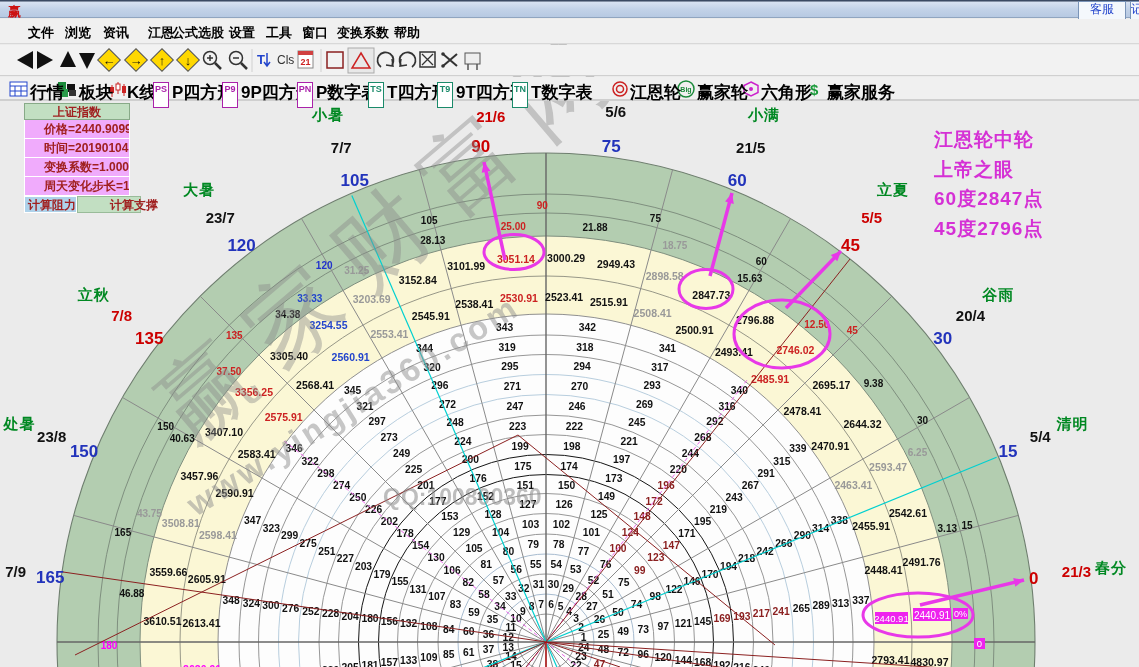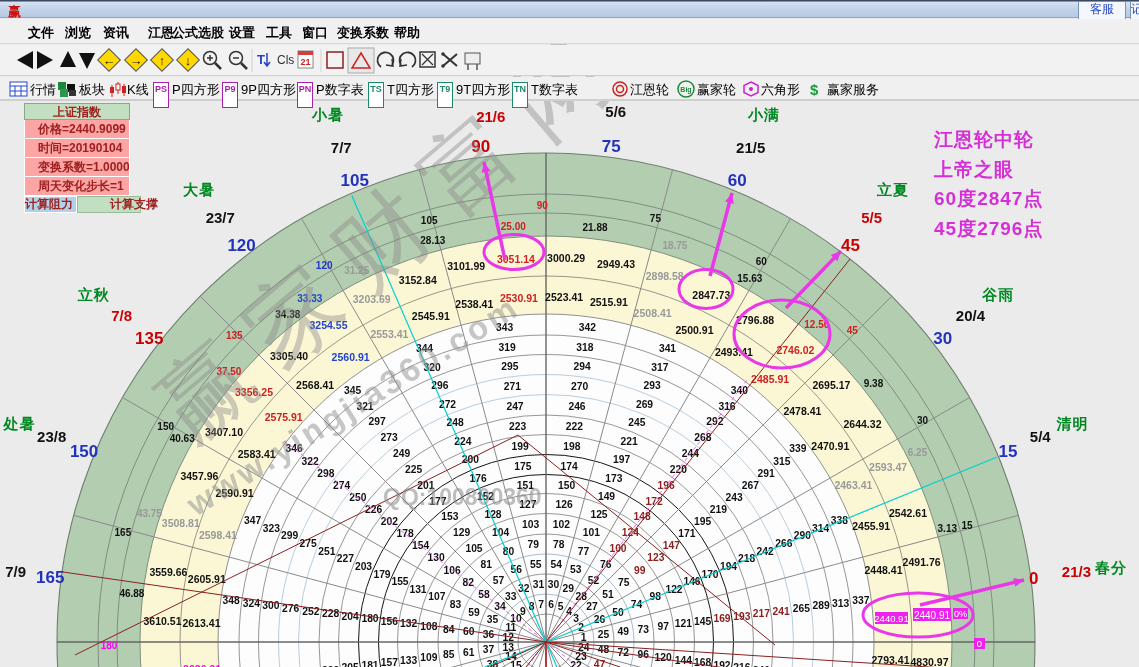--- a/index.html
+++ b/index.html
@@ -6,26 +6,26 @@
 #chart{position:absolute;left:0;top:0;width:1139px;height:667px;}
 .bar{position:absolute;left:0;width:1139px;}
 #title{top:0;height:18px;background:linear-gradient(#3b4a63 0%,#3b4a63 6%,#d8e2f2 12%,#c2d2e8 55%,#b7c9e2 100%);border-bottom:1px solid #90a5c0;}
 #title .logo{position:absolute;left:8px;top:3px;color:#cc1111;font-weight:700;font-size:13px;}
 #title .t{position:absolute;left:27px;top:3px;font-size:12px;color:#000;letter-spacing:2px;font-weight:700;}
 .tbtn{position:absolute;top:1px;height:28px;background:#f4f8fc;border:1px solid #7a94b8;font-size:12px;color:#2244cc;text-align:center;line-height:15px;}
 #menu{top:19px;height:25px;background:#f0f0f0;border-bottom:1px solid #d8d8d8;}
 .mi{position:absolute;top:5px;font-size:13px;color:#000;font-weight:700;text-align:right;}
 #tb1{top:45px;height:31px;background:#f2f2f2;border-bottom:1px solid #d0d0d0;}
 #tb2{top:77px;height:24px;background:#f0f0f0;border-bottom:2px solid #cfcfcf;}
-.t2i{position:absolute;top:4px;font-size:13px;color:#000;font-weight:400;}
+.t2i{position:absolute;top:4px;font-size:17px;color:#000;font-weight:700;}
 .badge{position:absolute;top:5px;width:16px;height:26px;border:1px solid;font-size:9px;font-weight:700;text-align:center;line-height:13px;background:#fff;}
 #panel{position:absolute;left:0;top:103px;width:106px;z-index:5;font-size:12px;color:#a02020;font-weight:700;margin-left:24px;}
 #panel .hd{background:#c2dfc2;border:1px solid #88aa88;text-align:center;height:17px;line-height:16px;font-weight:700;}
-#panel .rw{background:#fca5a5;border:1px solid #fff;border-top:none;height:19px;line-height:18px;padding-left:13px;white-space:nowrap;overflow:hidden;}
-#panel .bt{display:inline-block;height:17px;line-height:16px;text-align:left;font-family:Liberation Mono, monospace;}
+#panel .rw{background:#f0abfc;border:1px solid #fff;border-top:none;height:19px;line-height:18px;padding-left:19px;white-space:nowrap;overflow:hidden;}
+#panel .bt{display:inline-block;height:17px;line-height:16px;text-align:right;}
 svg text{user-select:none;}
 </style></head>
 <body>
 <div id="page">
 <svg id="chart" width="1139" height="667" viewBox="0 0 1139 667">
 <rect x="0" y="0" width="1139" height="667" fill="#ebebeb"></rect>
 <circle cx="546.0" cy="642.0" r="489.0" fill="#b3cdb0" stroke="#6e7e6e" stroke-width="1.1"></circle>
 <circle cx="546.0" cy="642.0" r="406.0" fill="#fbf7d5" stroke="#7f8f7f" stroke-width="1.0"></circle>
 <circle cx="546.0" cy="642.0" r="328.0" fill="#fdfdfd" stroke="#909090" stroke-width="1.0"></circle>
 <circle cx="546.0" cy="642.0" r="448.0" fill="none" stroke="#7f8f7f" stroke-width="1.0"></circle>

